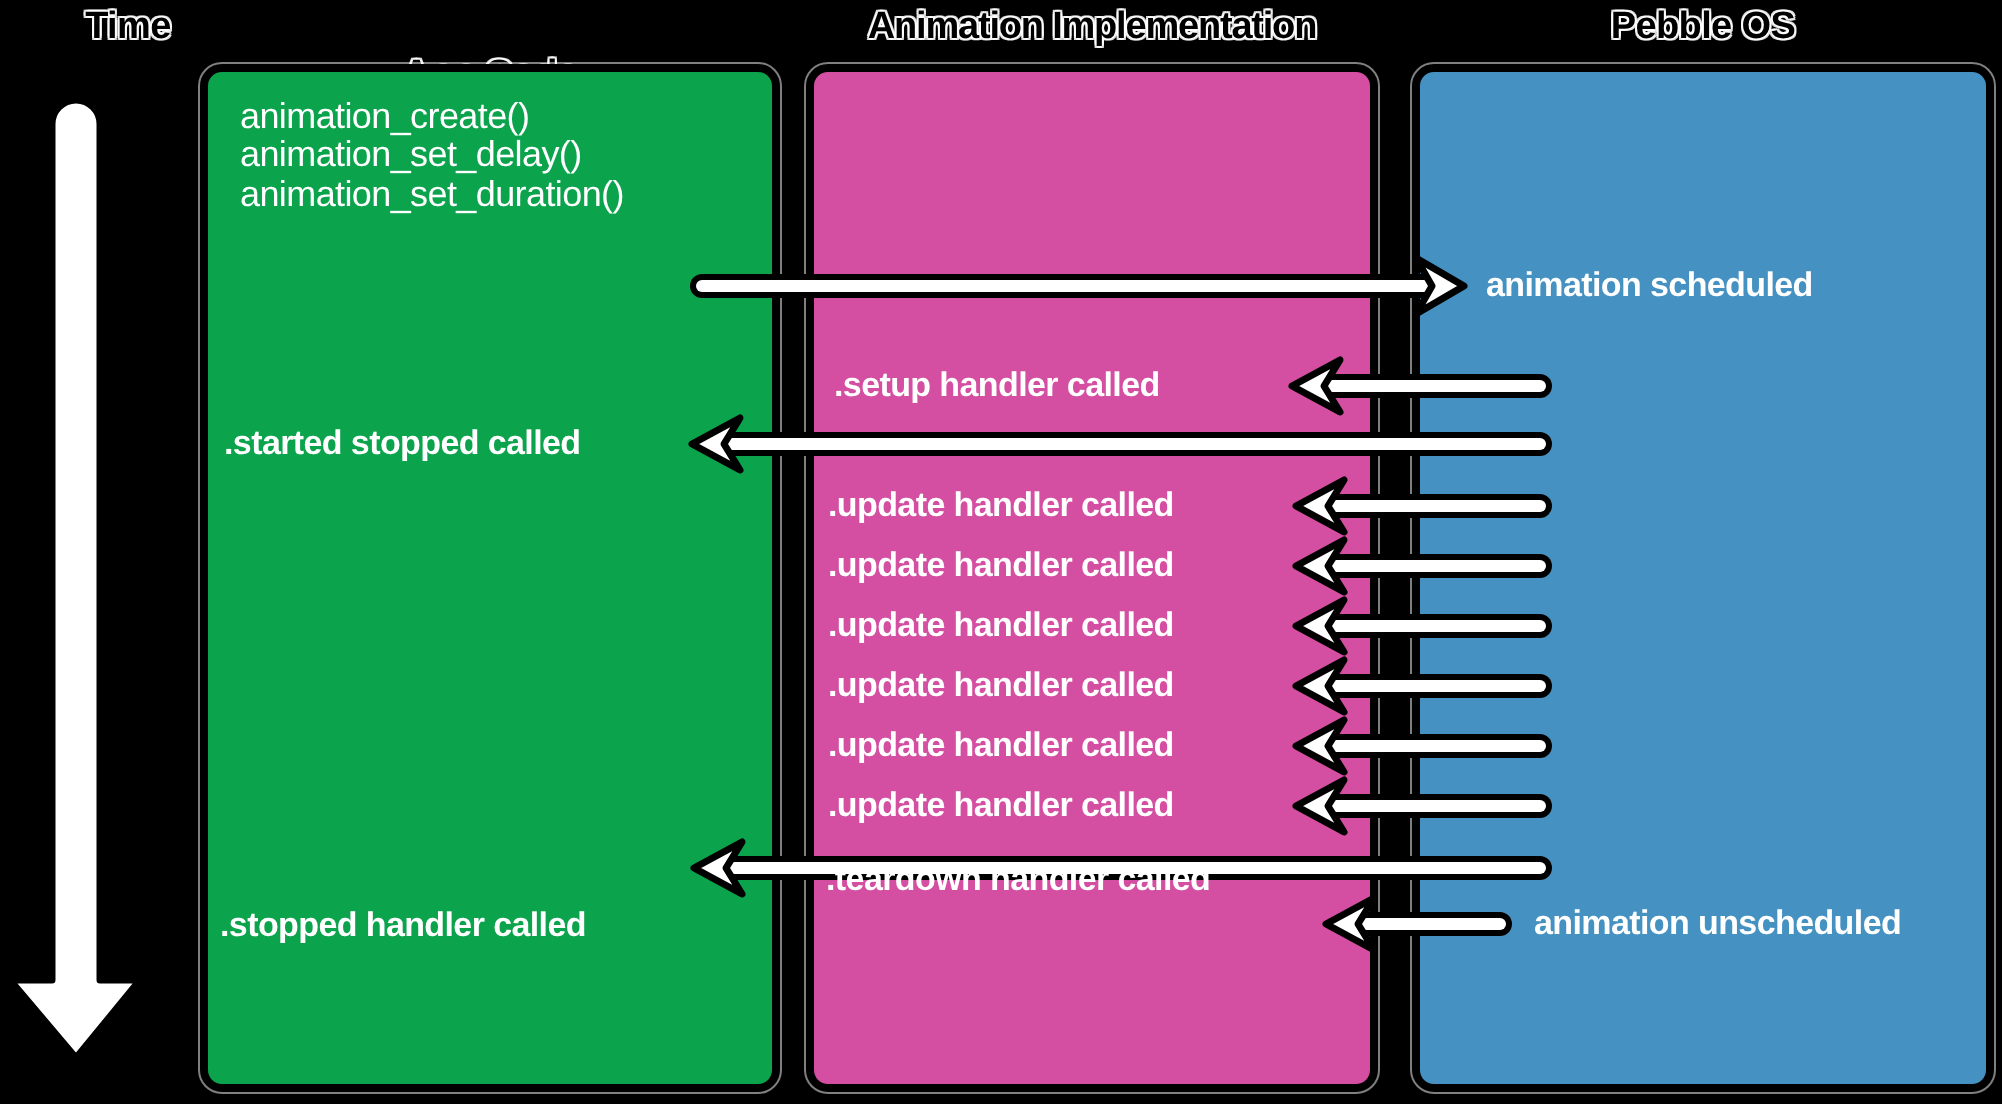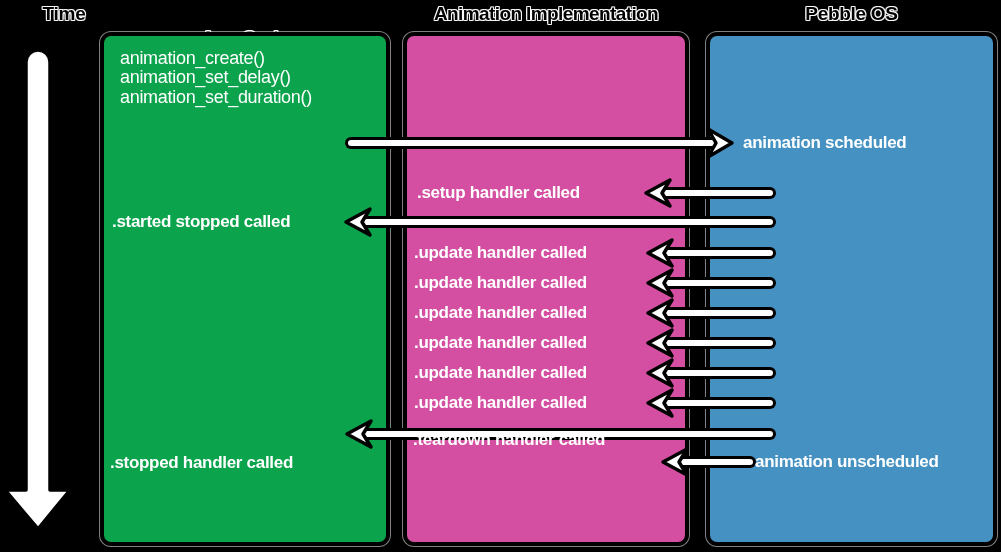--- a/index.html
+++ b/index.html
@@ -124,15 +124,15 @@
   <div class="lbl" style="left:417px;top:182px;">.setup handler called</div>
   <div class="lbl" style="left:112px;top:211px;">.started stopped called</div>
   <div class="lbl" style="left:414px;top:242px;">.update handler called</div>
   <div class="lbl" style="left:414px;top:272px;">.update handler called</div>
   <div class="lbl" style="left:414px;top:302px;">.update handler called</div>
   <div class="lbl" style="left:414px;top:332px;">.update handler called</div>
   <div class="lbl" style="left:414px;top:362px;">.update handler called</div>
   <div class="lbl" style="left:414px;top:392px;">.update handler called</div>
   <div class="lbl" style="left:110px;top:424px;margin-top:28px;">.stopped handler called</div>
   <div class="lbl" style="left:413px;top:429px;">.teardown handler called</div>
-  <div class="lbl" style="left:755px;top:451px;">animation unscheduled</div>
+  <div class="lbl" style="left:755px;top:451px;padding-left:12px;">animation unscheduled</div>
 
 </div>
 
 </body></html>

